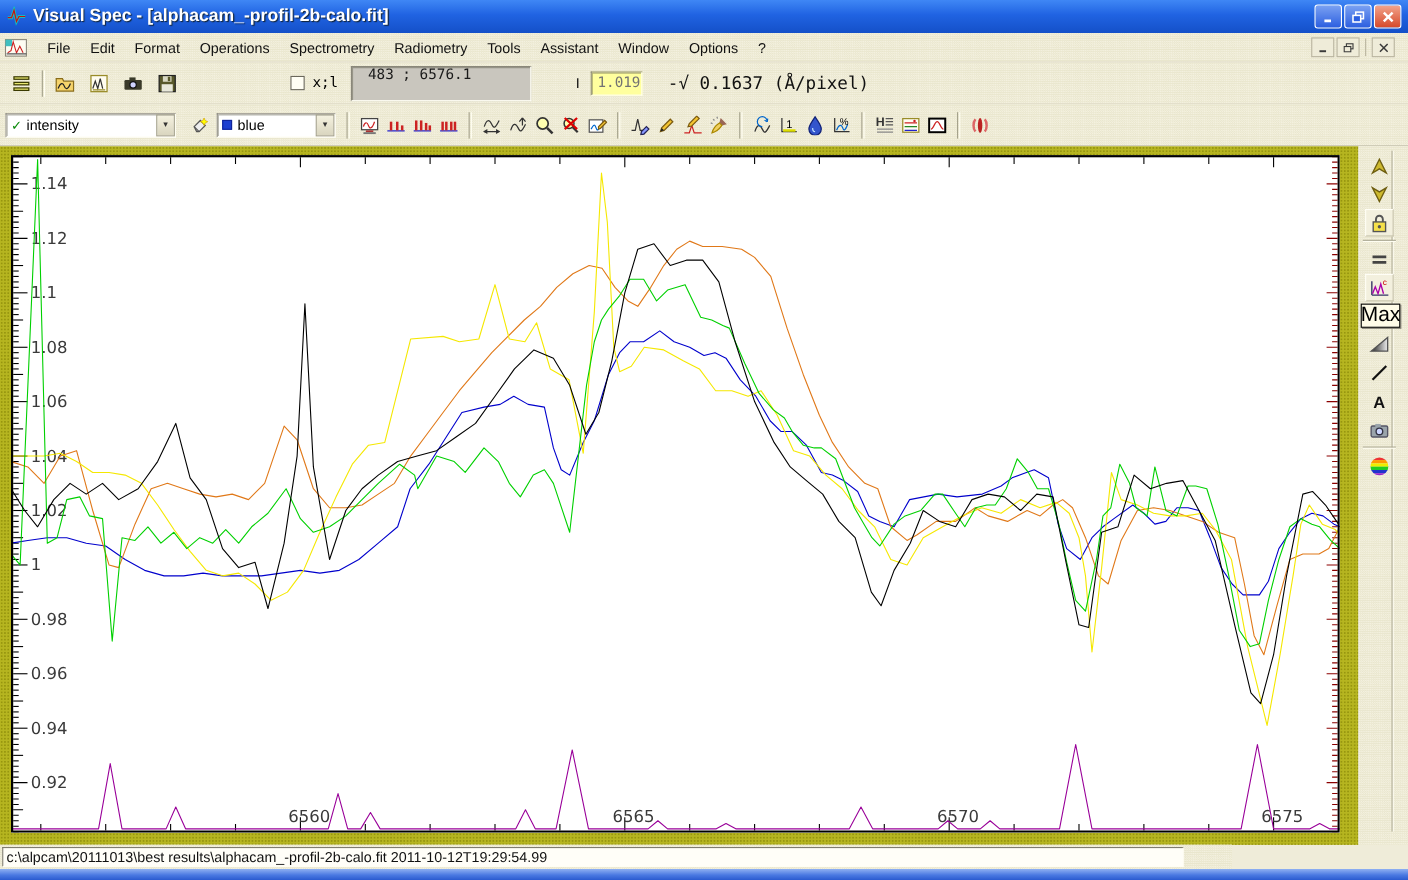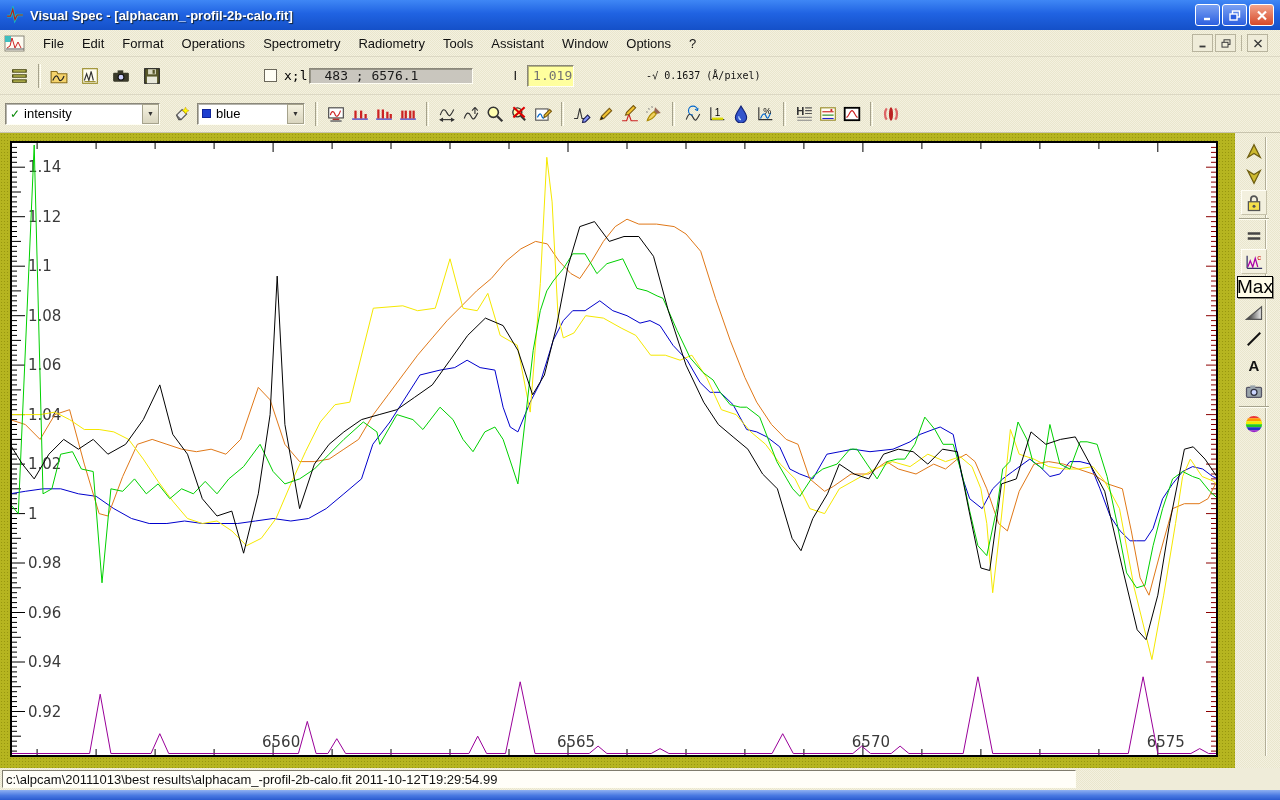--- a/index.html
+++ b/index.html
@@ -8,21 +8,21 @@
          background:#efecd9; cursor:default; }
   .checker { background-color:#f0edda;
     background-image:conic-gradient(#f4f1e0 25%, #e9e6cd 25% 50%, #f4f1e0 50% 75%, #e9e6cd 75%);
     background-size:2px 2px; }
 
   
   #titlebar { position:absolute; left:0; top:0; width:1280px; height:30px;
     background:linear-gradient(180deg,#3f87f5 0%,#2063e2 45%,#1450c8 100%);
     display:flex; align-items:center; padding:0 6px; }
   #titlebar .ticon { width:18px; height:18px; margin-right:6px; }
-  #title-text { color:#fff; font-weight:bold; font-size:13px; text-shadow:1px 1px 1px #123; }
+  #title-text { color:#fff; font-weight:bold; font-size:16px; text-shadow:1px 1px 1px #123; }
   #win-buttons { margin-left:auto; display:flex; gap:2px; }
   .winbtn { width:25px; height:22px; border:1px solid #fff; border-radius:3px;
     display:flex; align-items:center; justify-content:center; }
   .winbtn.blue { background:linear-gradient(180deg,#7aa1f2,#2c5fe0); }
   .winbtn.red  { background:linear-gradient(180deg,#f2a48c,#d6492a); }
 
   
   #menubar { position:absolute; left:0; top:30px; width:1280px; height:27px;
     display:flex; align-items:center; padding:0 4px; border-bottom:1px solid #dcd8c4; }
   #menubar .mlogo { width:22px; height:17px; margin-right:8px; }
@@ -36,28 +36,28 @@
   #toolbar1 { position:absolute; left:0; top:57px; width:1280px; height:38px;
     display:flex; align-items:center; padding:0 8px; border-bottom:1px solid #dcd8c4; }
   #toolbar2 { position:absolute; left:0; top:95px; width:1280px; height:38px;
     display:flex; align-items:center; padding:0 5px; border-bottom:1px solid #c8c4ae; }
   .tbtn { width:24px; height:24px; display:inline-flex; align-items:center; justify-content:center; }
   .tbtn svg { width:18px; height:18px; }
   .tsep { width:3px; height:24px; margin:0 6px;
     border-left:1px solid #a5a28c; border-right:1px solid #fffef2; }
   .sunken { border:1px solid #8a877a; border-bottom-color:#fffef4; border-right-color:#fffef4;
     box-shadow:inset 1px 1px 0 rgba(90,88,70,.45); }
-  #coord-field { width:164px; height:16px; background:#c9c6be; color:#1a1a1a;
+  #coord-field { width:164px; height:32px; background:#c9c6be; color:#1a1a1a;
     font-family:"DejaVu Sans Mono", monospace; font-size:13px;
-    display:flex; align-items:center; padding-left:14px; margin-left:2px; }
+    display:flex; align-items:flex-start; padding-left:14px; margin-left:12px; }
   #int-field { width:47px; height:22px; background:#ffff9e; color:#737373;
     font-family:"DejaVu Sans Mono", monospace; font-size:13px;
     display:flex; align-items:center; padding-left:5px; margin-left:10px; }
   .tb-label { margin-left:40px; font-size:13px; color:#111; }
-  #disp-text { margin-left:72px; font-size:10px; color:#111; font-family:"DejaVu Sans Mono", monospace; }
+  #disp-text { margin-left:23px; font-size:16px; color:#111; font-family:"DejaVu Sans Mono", monospace; }
   #checkbox-xl { width:13px; height:13px; background:#fffef4; border:1px solid #6a675a; margin-left:100px; }
   #xl-label { margin-left:7px; font-family:"DejaVu Sans Mono", monospace; font-size:13px; }
 
   .dropdown { height:22px; background:#fff; display:flex; align-items:center; }
   .dd-body { display:flex; align-items:center; padding-left:4px; flex:1; height:100%; }
   .dd-arrow { width:17px; height:100%; background:linear-gradient(#f5f2e0,#d9d5bf);
     border:1px solid #a5a28c; display:flex; align-items:center; justify-content:center;
     font-size:7px; color:#333; }
   #dd-intensity { width:155px; margin-right:9px; }
   #dd-blue { width:108px; margin:0 4px; }

